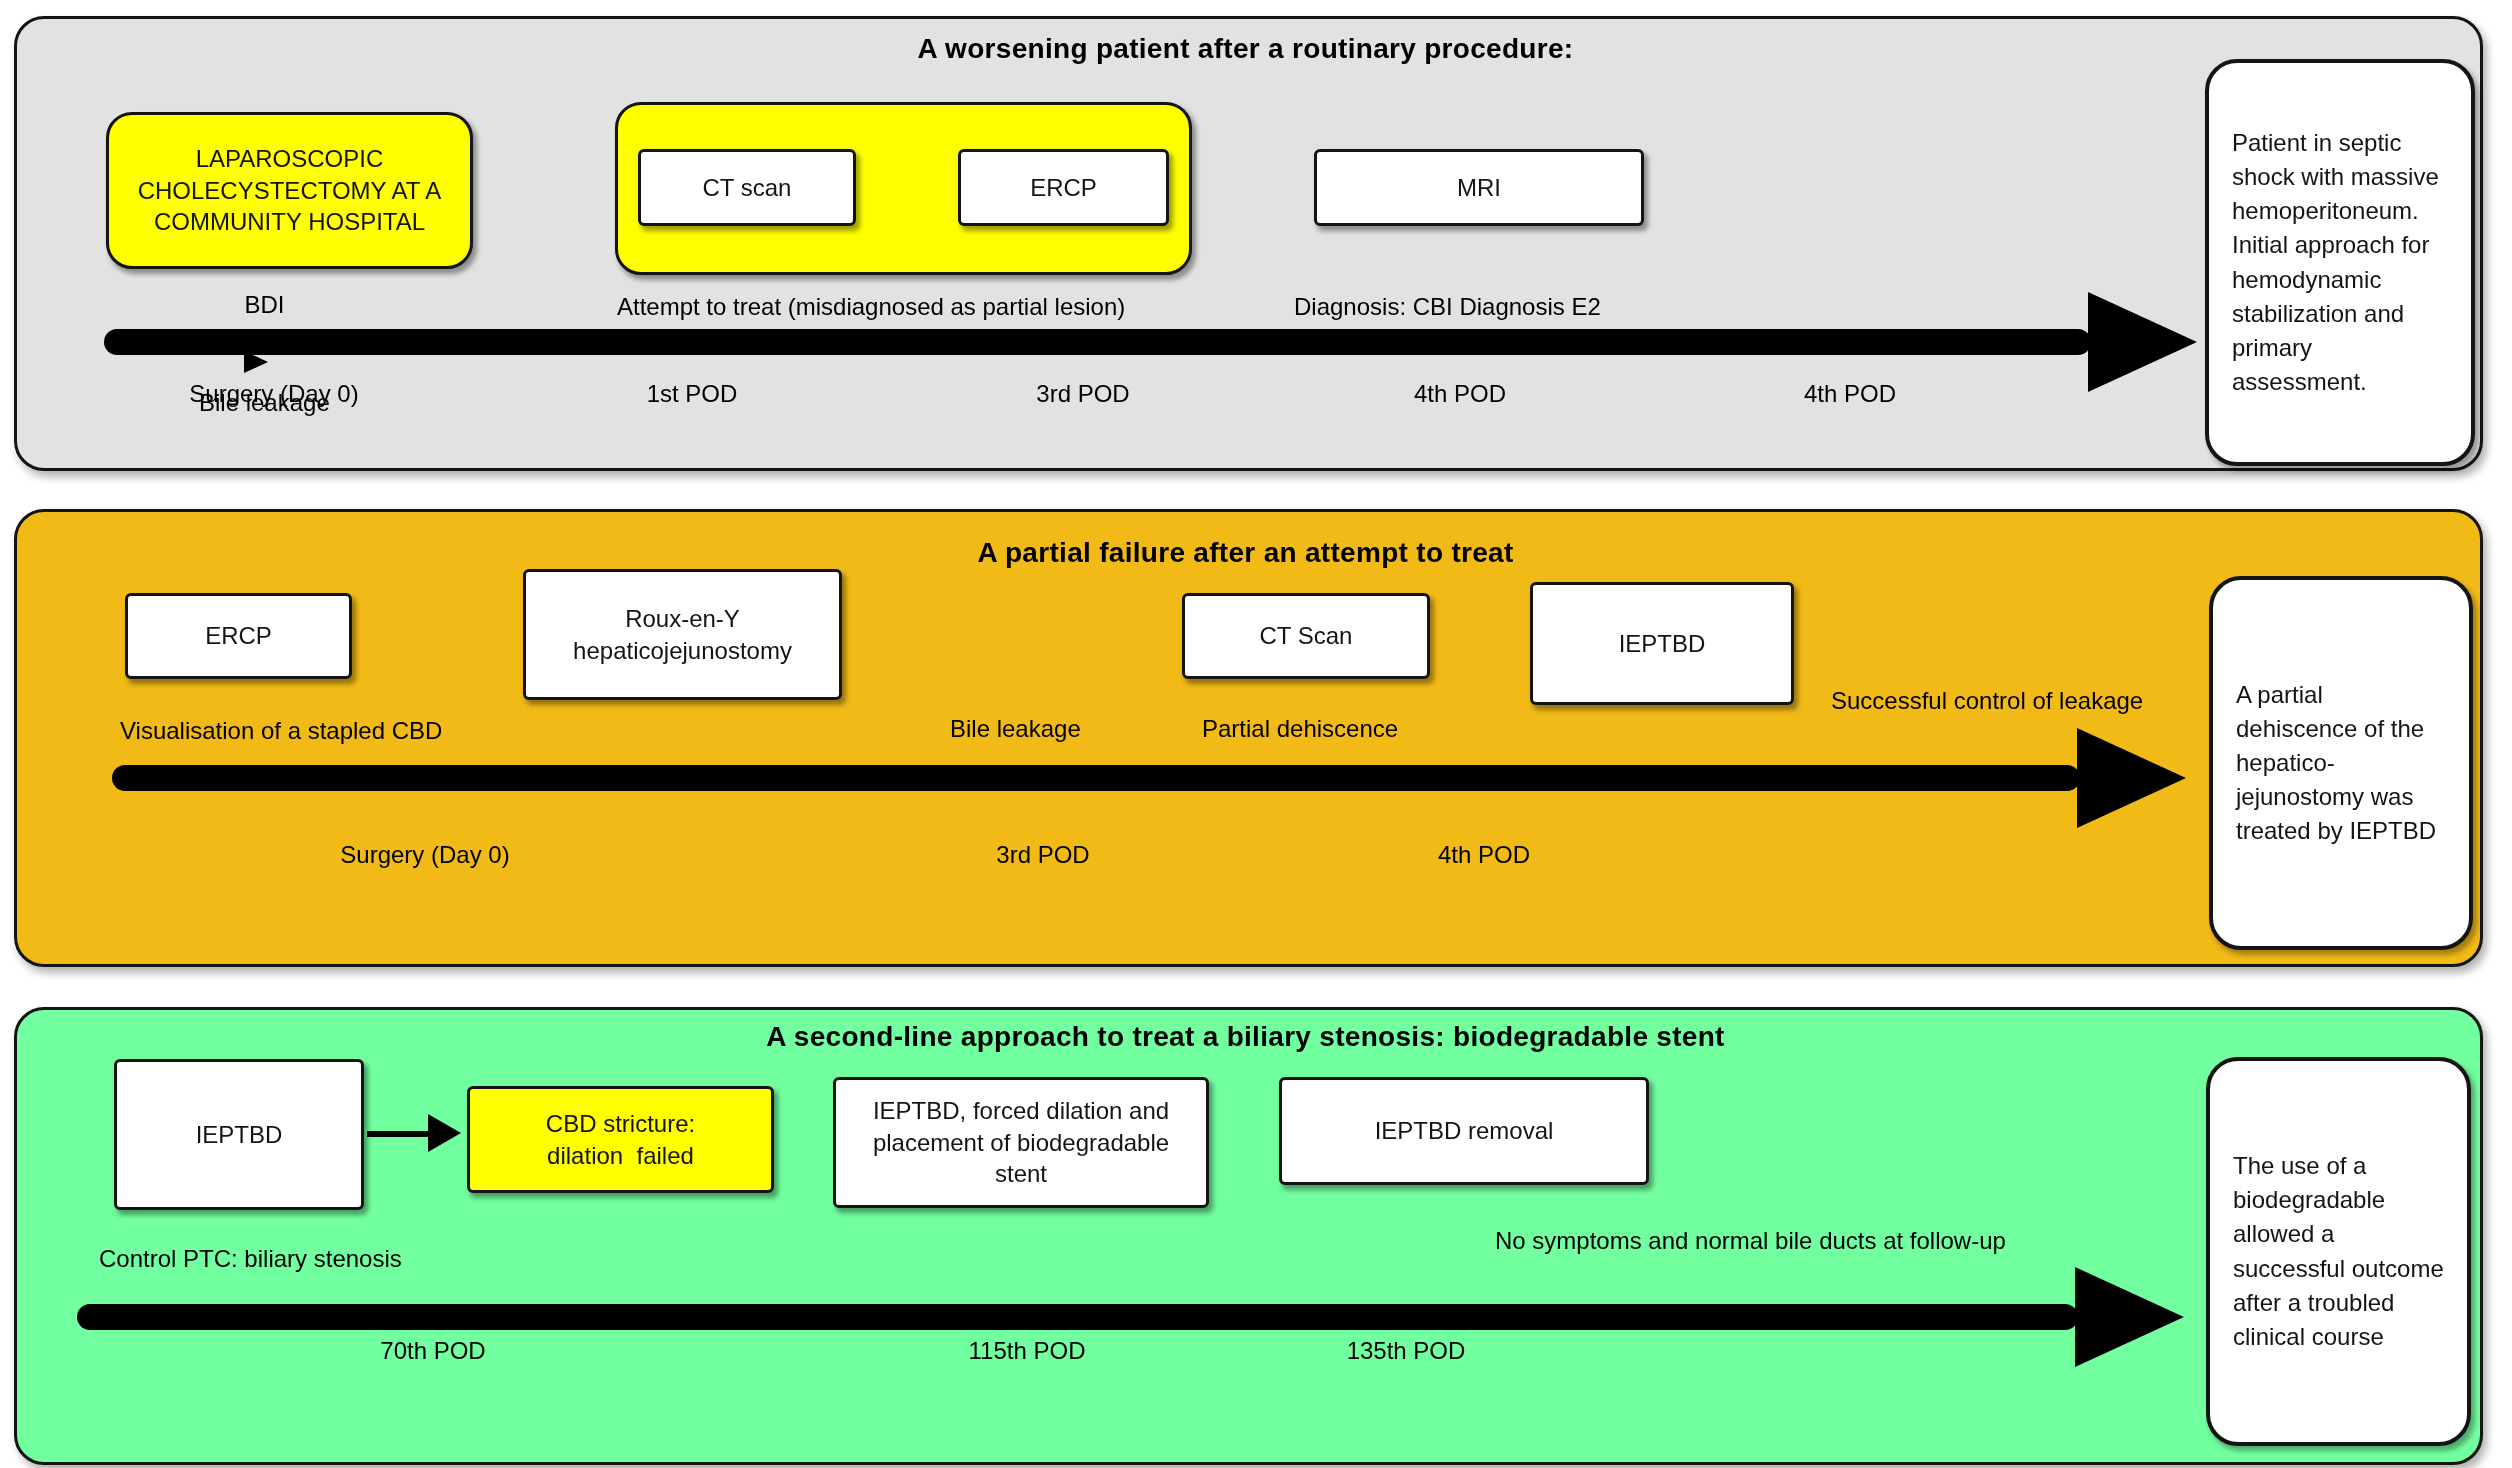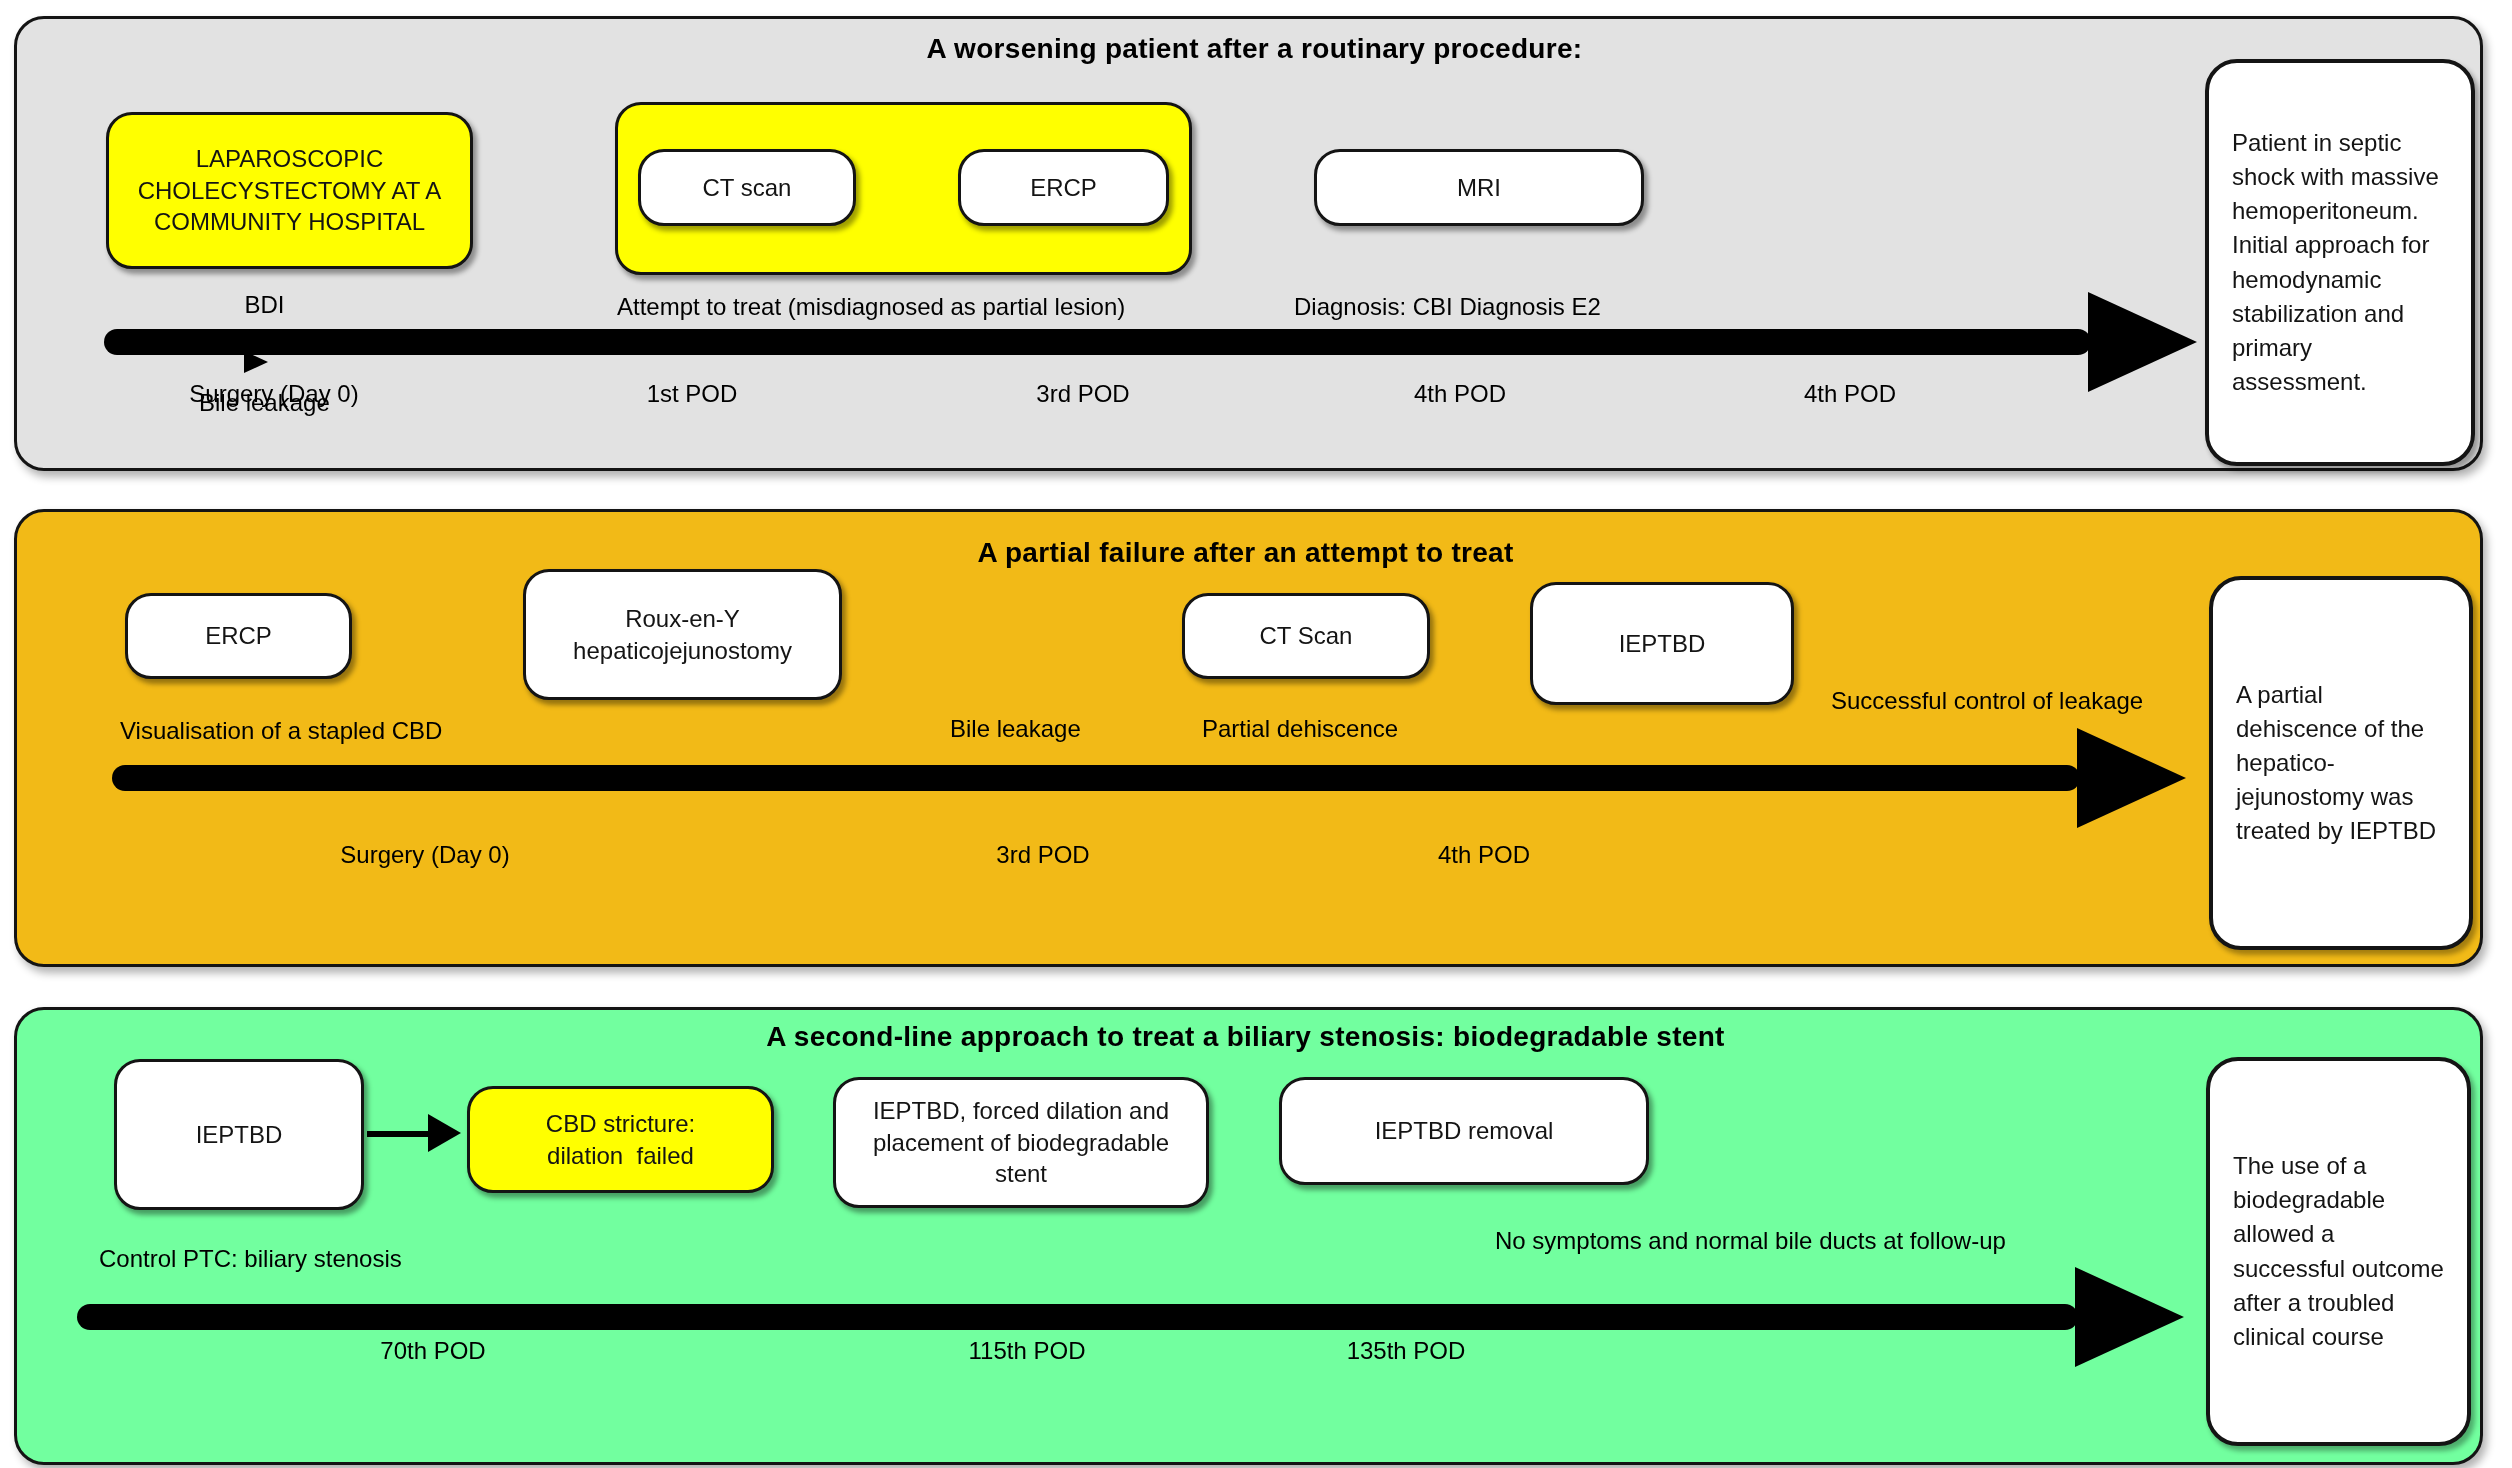--- a/index.html
+++ b/index.html
@@ -29,21 +29,21 @@
     position:absolute;
     text-align:center;
     font-weight:bold;
     font-size:28px;
     letter-spacing:0.3px;
     color:#000;
   }
   .box{
     position:absolute;
     border:3.4px solid var(--ink);
-    border-radius:26px;
+    border-radius:6px;
     background:var(--box-bg);
     display:flex;align-items:center;justify-content:center;
     text-align:center;
     font-size:24px;
     line-height:1.32;
     box-shadow:3.4px 4.5px 5.7px rgba(0,0,0,.38);
     padding:4.5px 11.4px;
     box-sizing:border-box;
   }
   .yellow{background:var(--highlight);}
@@ -96,21 +96,21 @@
   .mini-head{width:0;height:0;}
   .pre{white-space:pre-wrap;}
 </style>
 </head>
 <body>
 
 <div id="canvas">
 
   <div class="panel" style="left:14px;top:16px;width:2463px;height:449px;background:var(--panel1-bg);"></div>
 
-  <div class="panel-title" style="left:3px;top:33px;width:2463px;padding-left:20px;">A worsening patient after a routinary procedure:</div>
+  <div class="panel-title" style="left:14px;top:33px;width:2463px;">A worsening patient after a routinary procedure:</div>
 
   <div class="box yellow" style="left:106px;top:112px;width:367px;height:157px;border-radius:26px;">
     <span>LAPAROSCOPIC CHOLECYSTECTOMY AT A COMMUNITY HOSPITAL</span>
   </div>
 
   <div class="box yellow container-box" style="left:615px;top:102px;width:577px;height:173px;"></div>
 
   <div class="box" style="left:638px;top:149px;width:218px;height:77px;">
     <span>CT scan</span>
   </div>

